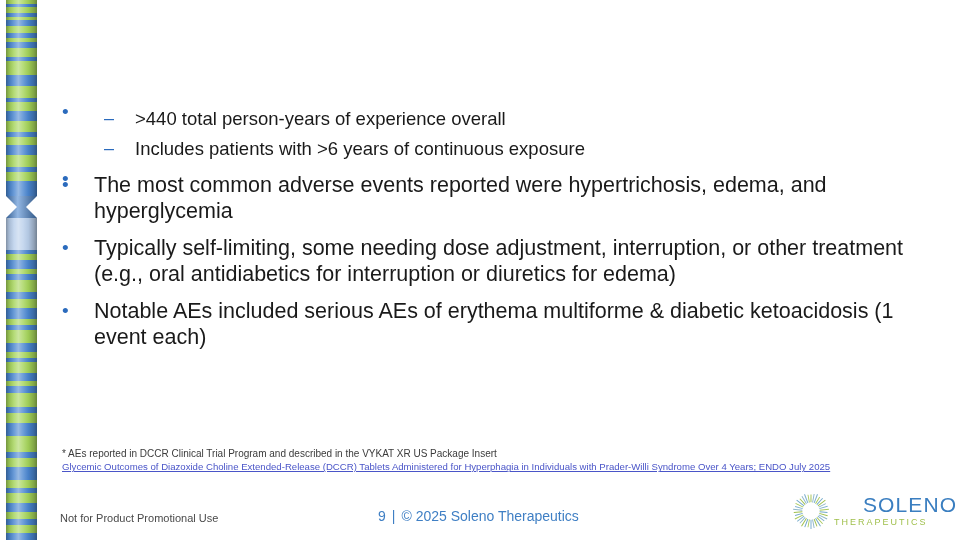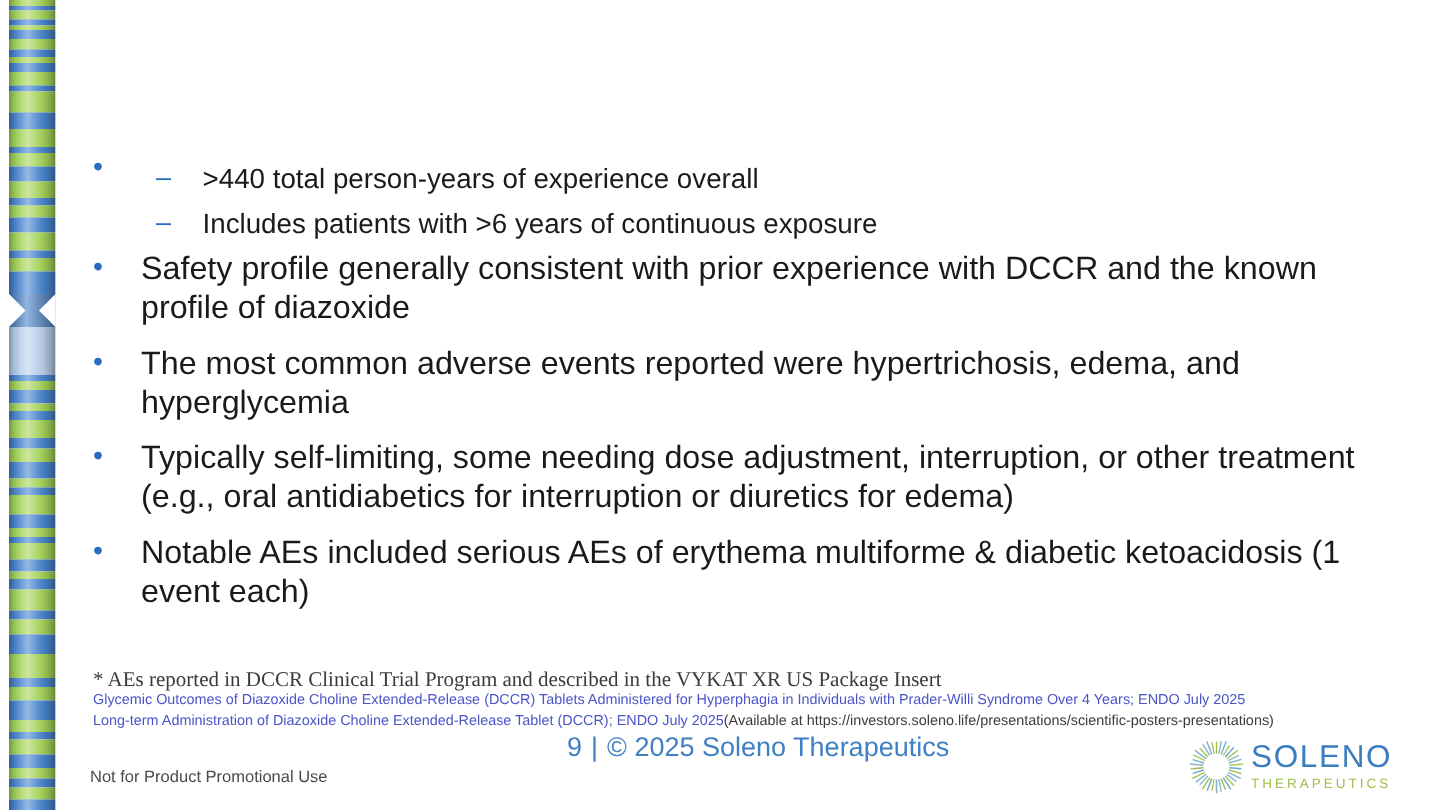--- a/index.html
+++ b/index.html
@@ -133,52 +133,52 @@
   .sp-after { margin-bottom: 11px; }
 
   
   #notes {
     position: absolute;
     left: 62px;
     top: 447px;
     width: 890px;
   }
   .note {
-    font-size: 14px;
+    font-size: 10px;
     line-height: 13.4px;
     color: #3b3b3b;
     white-space: nowrap;
-    font-family: Liberation Serif, serif;
   }
   .note-link {
     font-size: 9.6px;
     line-height: 13.4px;
     color: #4a55c8;
+    text-decoration: underline;
     white-space: nowrap;
     cursor: pointer;
   }
   .note-link .plain {
     color: #3b3b3b;
     text-decoration: none;
   }
 
   
   #foot-left {
     position: absolute;
     left: 60px;
     top: 512px;
     font-size: 11px;
     color: #4a4a4a;
     white-space: nowrap;
   }
   #foot-center {
     position: absolute;
     left: 378px;
-    top: 488px;
-    font-size: 18px;
+    top: 508px;
+    font-size: 14px;
     color: #3f7fc4;
     white-space: nowrap;
   }
   #foot-center .pg { margin-right: 6px; }
   #foot-center .sep { margin-right: 6px; }
 
   
   #logo {
     position: absolute;
     left: 793px;
@@ -197,20 +197,21 @@
     position: absolute;
     left: 41px;
     top: 2px;
   }
   #logo .wm-main {
     display: block;
     font-size: 21px;
     letter-spacing: 1.1px;
     color: #3a7ec0;
     line-height: 21px;
+    margin-left: 29px;
   }
   #logo .wm-sub {
     display: block;
     font-size: 9px;
     letter-spacing: 2.0px;
     color: #9fbf4a;
     line-height: 12px;
     margin-top: 1px;
   }
 </style>
@@ -289,30 +290,29 @@
       <div class="notch-wedge-l"></div>
       <div class="notch-wedge-r"></div>
     </div>
   </div>
 
 
   <div id="body">
       <div class="lvl1"><span class="mk">•</span></div>
       <div class="lvl2"><span class="mk">–</span><span>&gt;440 total person-years of experience overall</span></div>
       <div class="lvl2"><span class="mk">–</span><span>Includes patients with &gt;6 years of continuous exposure</span></div>
-      <div class="lvl1 sp-after"><span class="mk">•</span><span>Safety profile generally consistent with prior experience with DCCR and the known profile of diazoxide</span></div>
+      <div class="lvl1 sp-after"><span class="mk">•</span></div>
       <div class="lvl1 sp-after"><span class="mk">•</span><span>The most common adverse events reported were hypertrichosis, edema, and hyperglycemia</span></div>
       <div class="lvl1 sp-after"><span class="mk">•</span><span>Typically self-limiting, some needing dose adjustment, interruption, or other treatment (e.g., oral antidiabetics for interruption or diuretics for edema)</span></div>
       <div class="lvl1 sp-after"><span class="mk">•</span><span>Notable AEs included serious AEs of erythema multiforme &amp; diabetic ketoacidosis (1 event each)</span></div>
     </div>
 
   <div id="notes">
     <div class="note">* AEs reported in DCCR Clinical Trial Program and described in the VYKAT XR US Package Insert</div>
     <div class="note-link">Glycemic Outcomes of Diazoxide Choline Extended-Release (DCCR) Tablets Administered for Hyperphagia in Individuals with Prader-Willi Syndrome Over 4 Years; ENDO July 2025</div>
-    <div class="note-link"><span>Long-term Administration of Diazoxide Choline Extended-Release Tablet (DCCR); ENDO July 2025</span><span class="plain">(Available at https://investors.soleno.life/presentations/scientific-posters-presentations)</span></div>
   </div>
 
   <div id="foot-left">Not for Product Promotional Use</div>
 
   <div id="foot-center">
     <span class="pg">9</span><span class="sep">|</span><span>© 2025 Soleno Therapeutics</span>
   </div>
 
   <div id="logo">
     <div class="mark">

